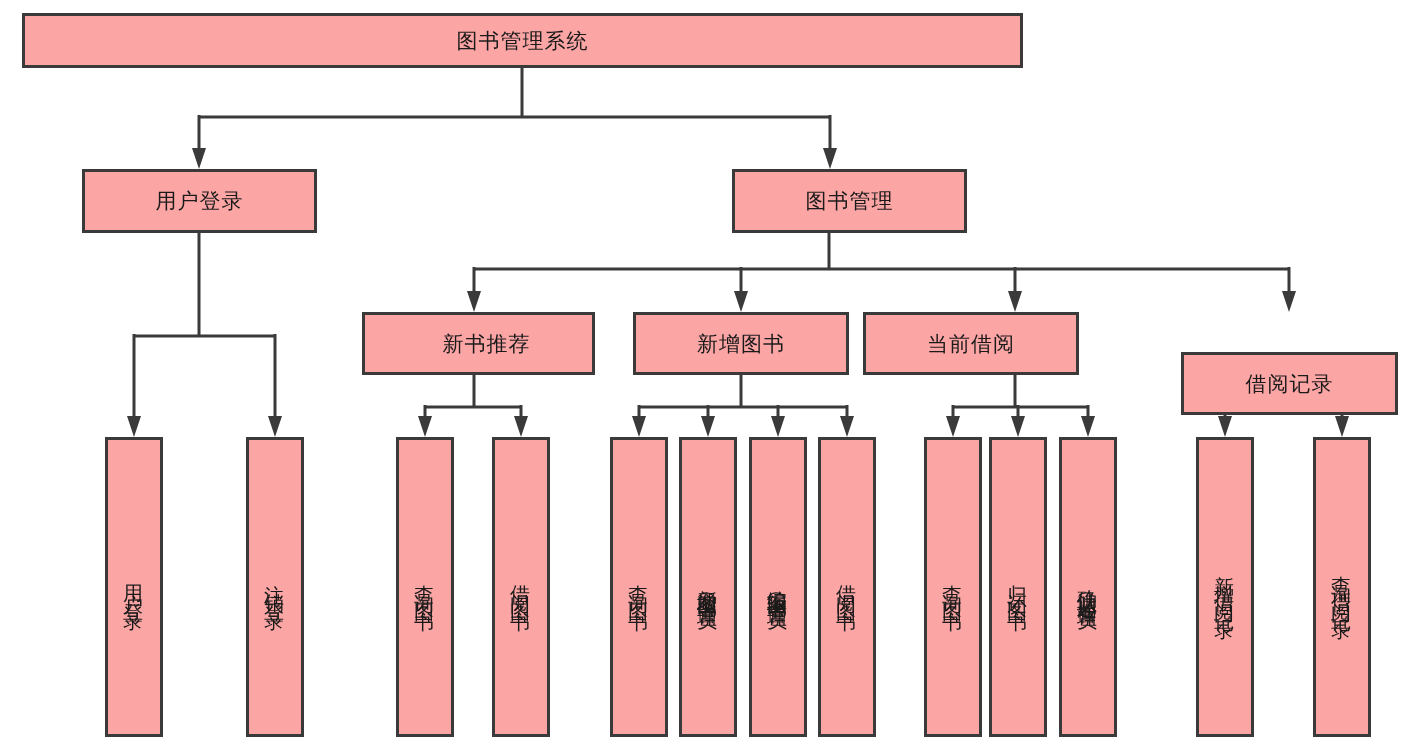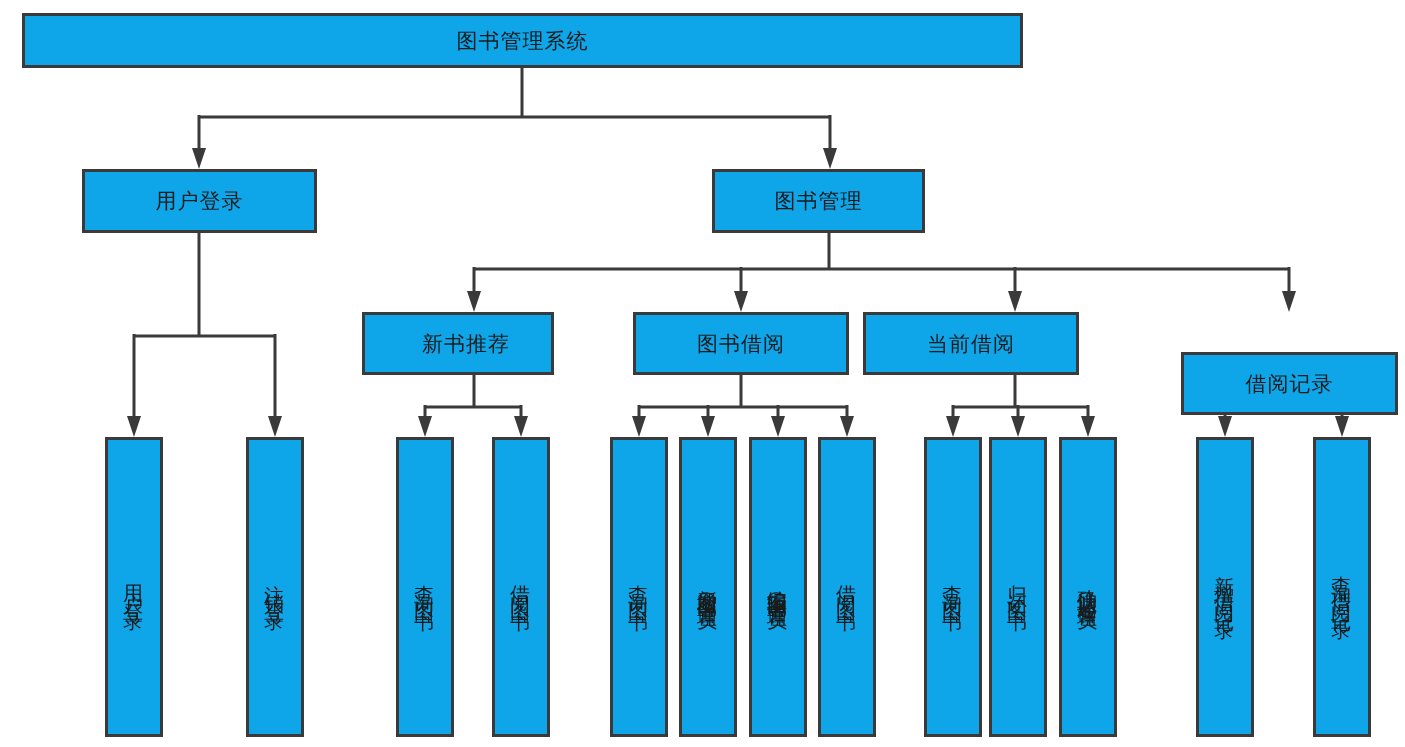--- a/index.html
+++ b/index.html
@@ -13,21 +13,21 @@
   }
   #connectors {
     position: absolute;
     left: 0; top: 0;
     width: 1405px; height: 747px;
     z-index: 1;
   }
   .node {
     position: absolute;
     box-sizing: border-box;
-    background: #0ea5e9;
+    background: #fca5a5;
     border: 3px solid #3a3a3a;
     display: flex;
     align-items: center;
     justify-content: center;
     color: #1a1a1a;
     z-index: 2;
   }
   .hbox { font-size: 21px; letter-spacing: 1px; }
   .vbox {
     font-size: 20px;
@@ -89,29 +89,29 @@
     </g>
   </svg>
 
   <div class="node hbox" style="left:22px; top:13px; width:1001px; height:55px;">
     <span class="lbl">图书管理系统</span>
   </div>
 
   <div class="node hbox" style="left:82px; top:169px; width:235px; height:64px;">
     <span class="lbl">用户登录</span>
   </div>
-  <div class="node hbox" style="left:712px; top:169px; width:213px; height:64px;">
+  <div class="node hbox" style="left:732px; top:169px; width:235px; height:64px;">
     <span class="lbl">图书管理</span>
   </div>
 
-  <div class="node hbox" style="left:362px; top:312px; width:192px; height:63px;padding-left:16px;">
+  <div class="node hbox" style="left:362px; top:312px; width:233px; height:63px;padding-left:16px;">
     <span class="lbl">新书推荐</span>
   </div>
   <div class="node hbox" style="left:633px; top:312px; width:216px; height:63px;">
-    <span class="lbl">图书借阅</span>
+    <span class="lbl">新增图书</span>
   </div>
   <div class="node hbox" style="left:863px; top:312px; width:216px; height:63px;">
     <span class="lbl">当前借阅</span>
   </div>
   <div class="node hbox" style="left:1181px; top:312px; width:217px; height:63px;margin-top:40px;">
     <span class="lbl">借阅记录</span>
   </div>
 
   <div class="node vbox" style="left:105px;">
     <span class="lbl">用户登录</span>

